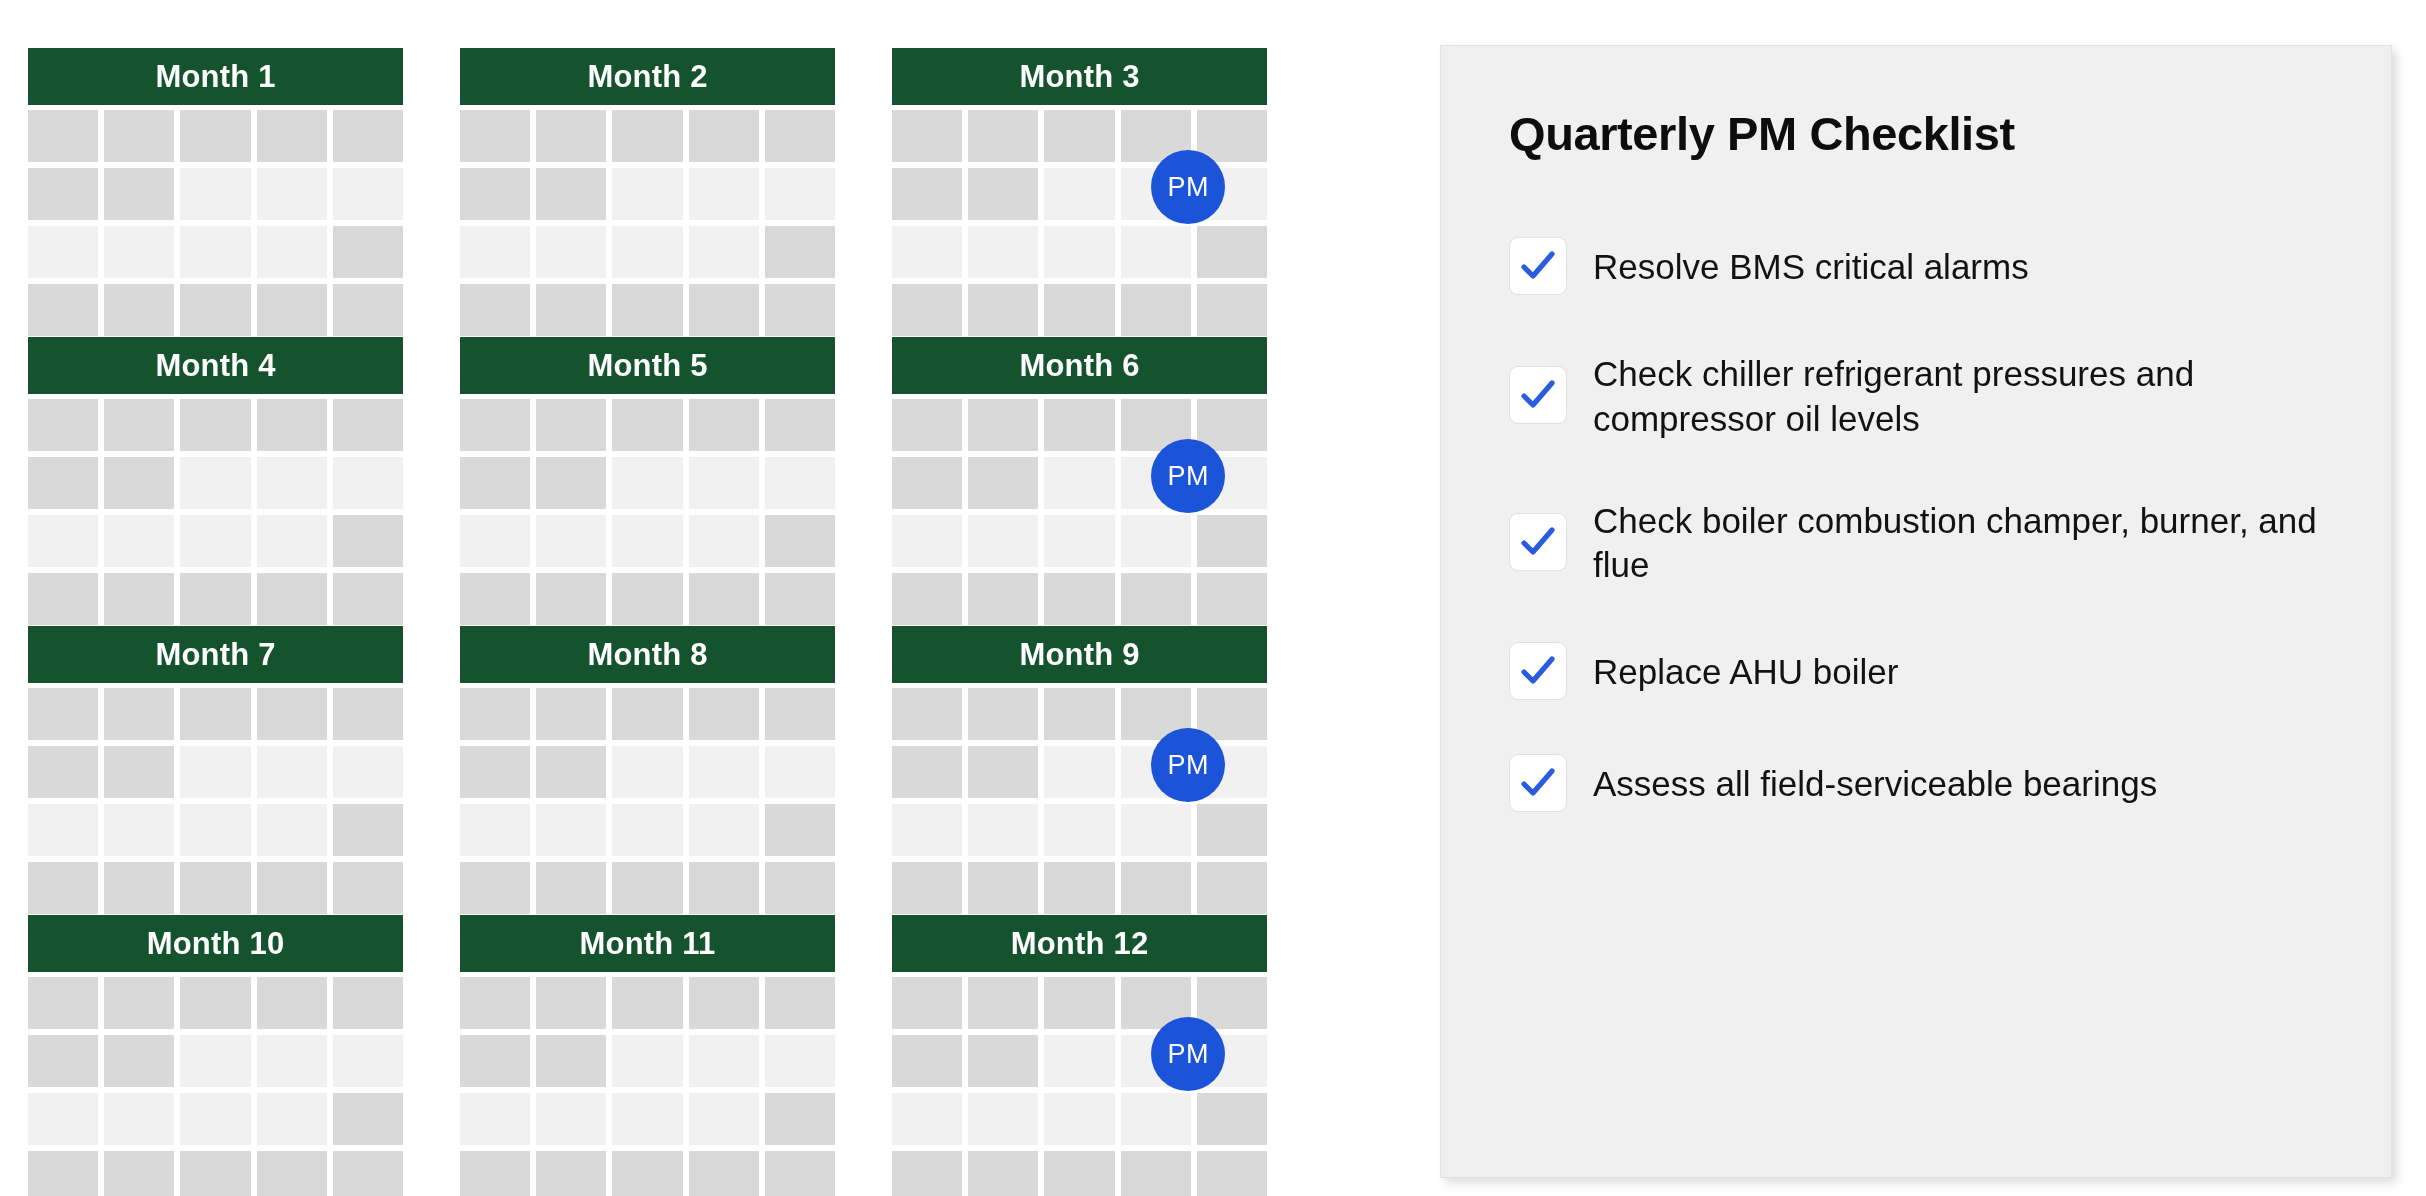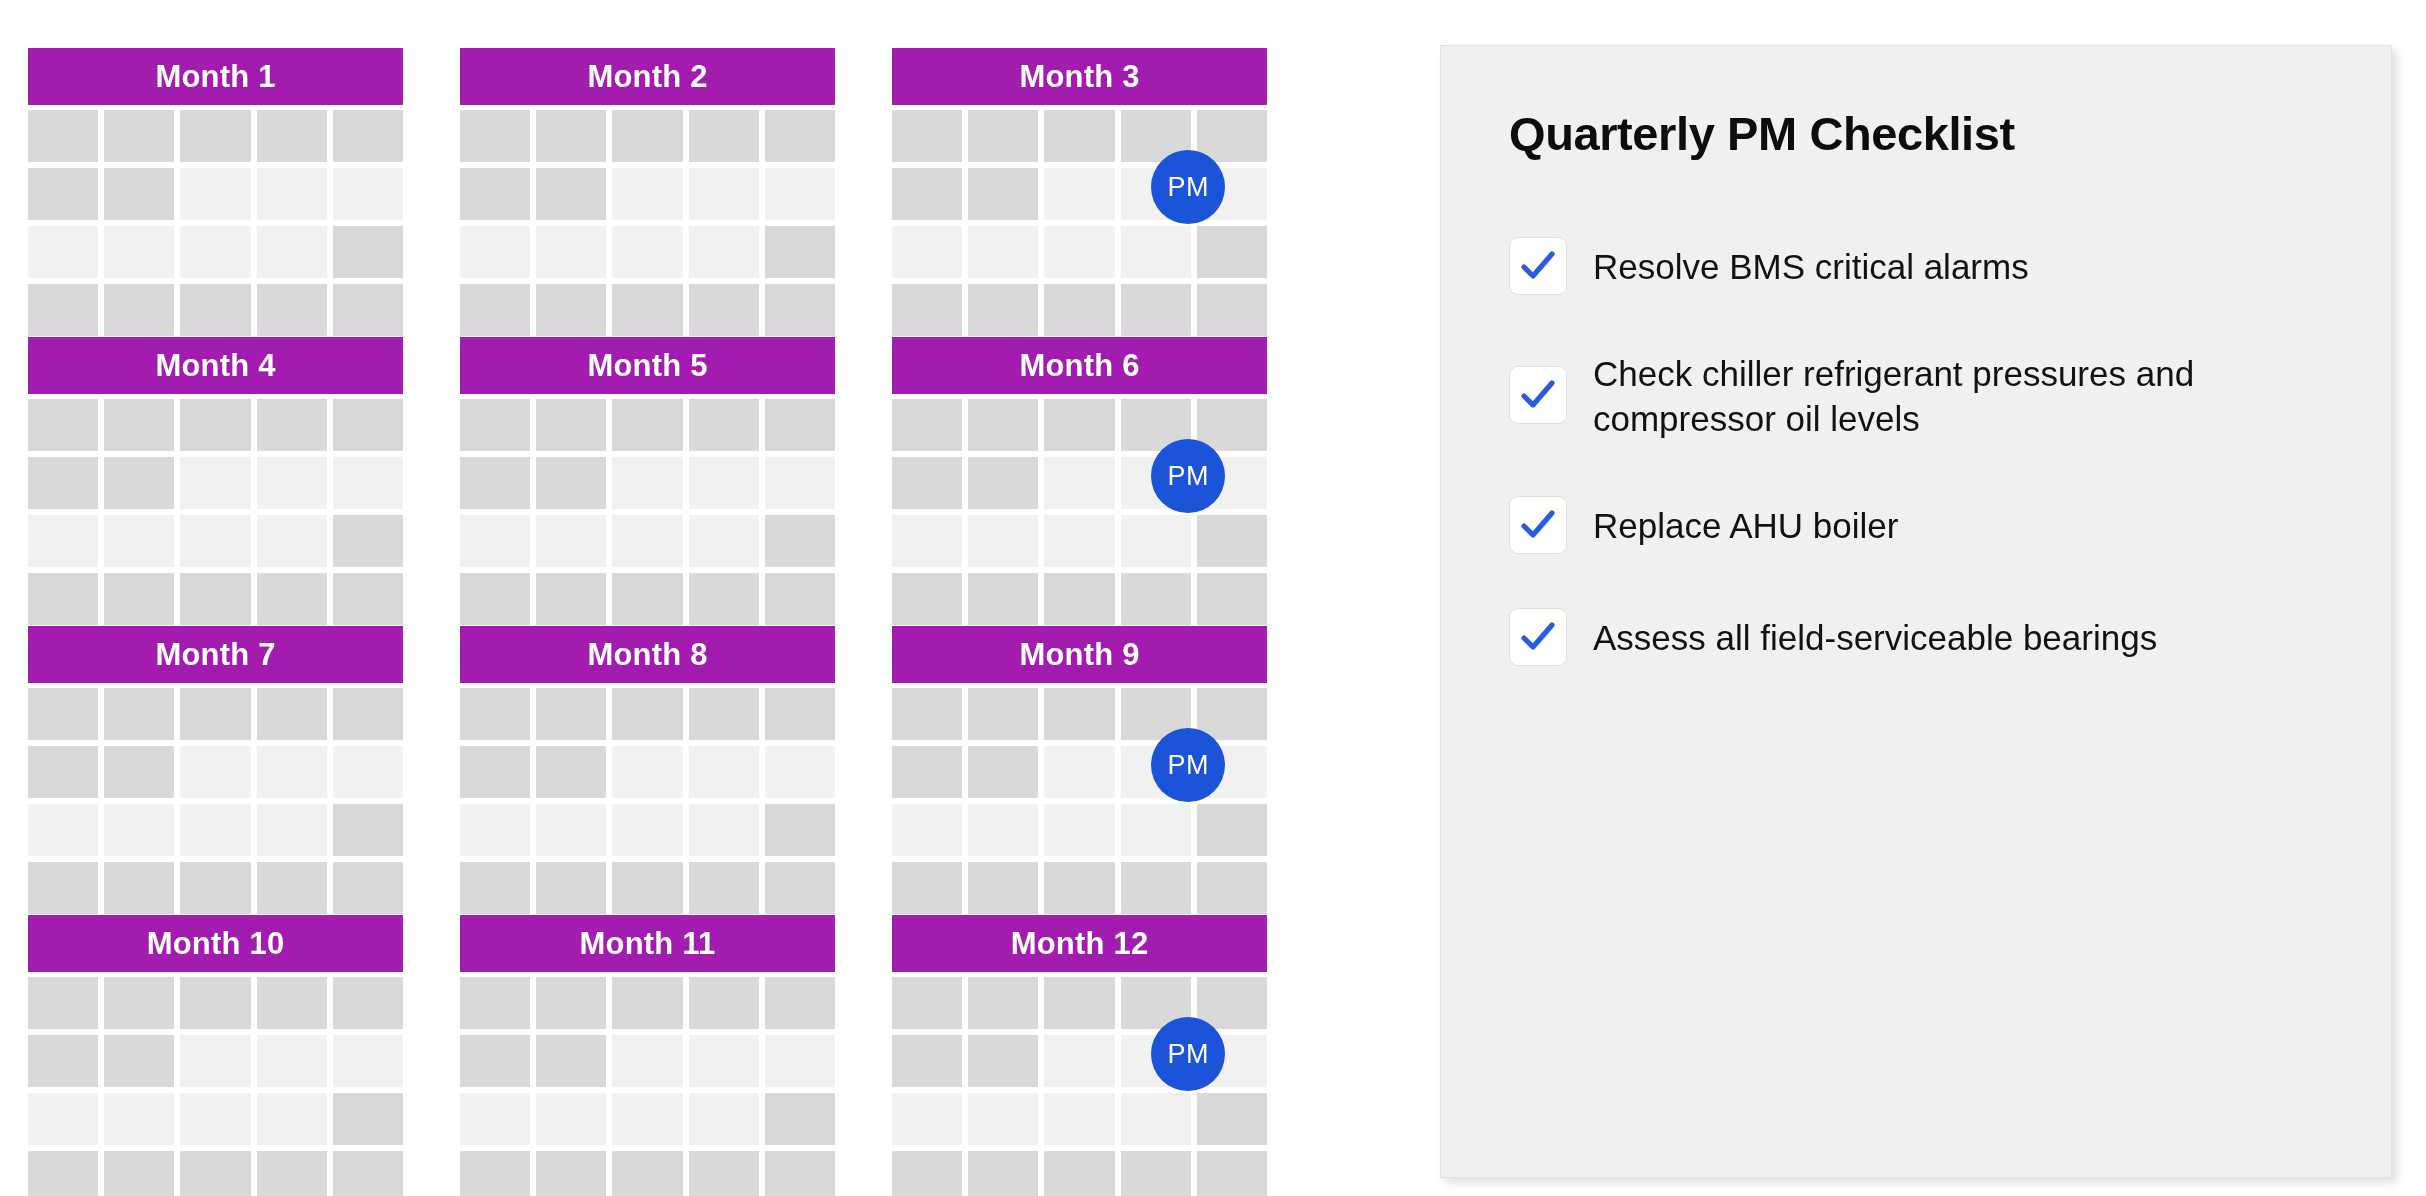--- a/index.html
+++ b/index.html
@@ -22,21 +22,21 @@
     grid-template-columns:repeat(3, 375px);
     grid-template-rows:repeat(4, 289px);
     column-gap:57px;
     row-gap:0px;
   }
 
   .month { position:relative; width:375px; }
 
   .month-header {
     height:57px;
-    background:#a21caf;
+    background:#14532d;
     display:flex;
     align-items:center;
     justify-content:center;
     color:#ffffff;
     font-size:31px;
     font-weight:bold;
     letter-spacing:0.2px;
   }
 
   .month-grid {
@@ -544,20 +544,28 @@
             </svg>
           </div>
           <div class="check-label">Check chiller refrigerant pressures and compressor oil levels</div>
         </div>
         <div class="check-item">
           <div class="checkbox">
             <svg viewBox="0 0 40 40" xmlns="http://www.w3.org/2000/svg">
               <path d="M6 21 L15 30 L34 8" fill="none" stroke="#2a5ce0" stroke-width="5.2" stroke-linecap="round" stroke-linejoin="round"></path>
             </svg>
           </div>
+          <div class="check-label">Check boiler combustion champer, burner, and flue</div>
+        </div>
+        <div class="check-item">
+          <div class="checkbox">
+            <svg viewBox="0 0 40 40" xmlns="http://www.w3.org/2000/svg">
+              <path d="M6 21 L15 30 L34 8" fill="none" stroke="#2a5ce0" stroke-width="5.2" stroke-linecap="round" stroke-linejoin="round"></path>
+            </svg>
+          </div>
           <div class="check-label">Replace AHU boiler</div>
         </div>
         <div class="check-item">
           <div class="checkbox">
             <svg viewBox="0 0 40 40" xmlns="http://www.w3.org/2000/svg">
               <path d="M6 21 L15 30 L34 8" fill="none" stroke="#2a5ce0" stroke-width="5.2" stroke-linecap="round" stroke-linejoin="round"></path>
             </svg>
           </div>
           <div class="check-label">Assess all field-serviceable bearings</div>
         </div>

